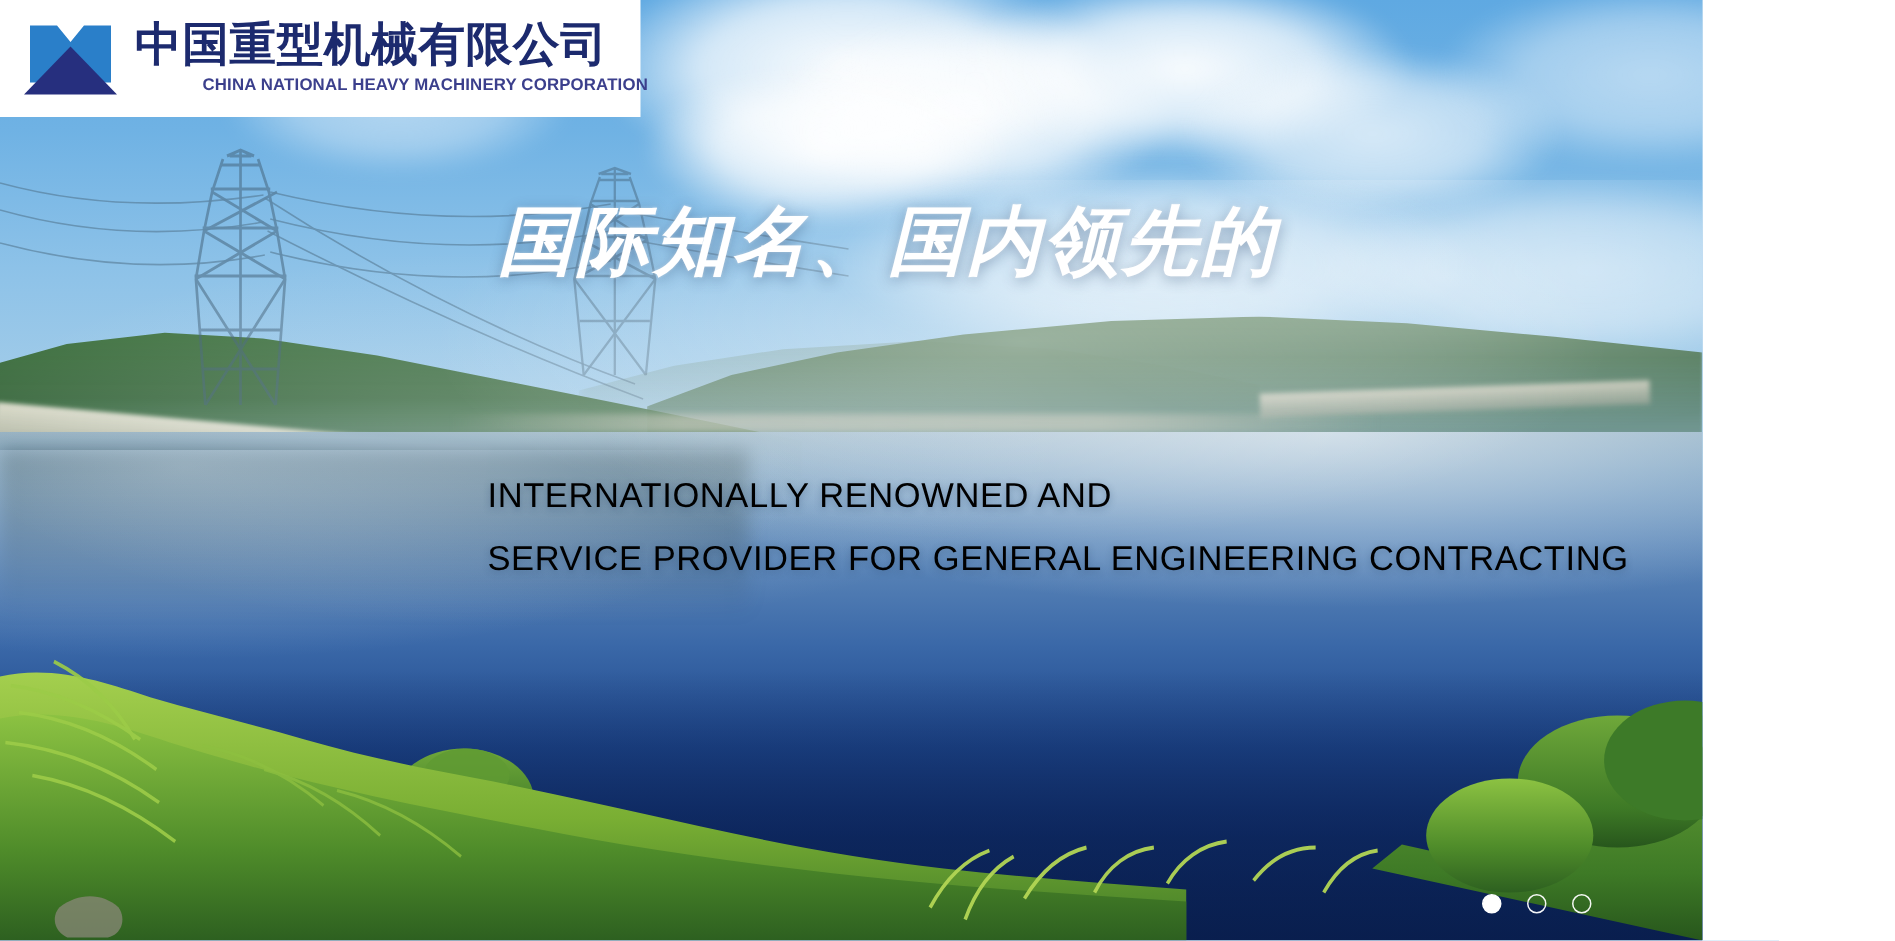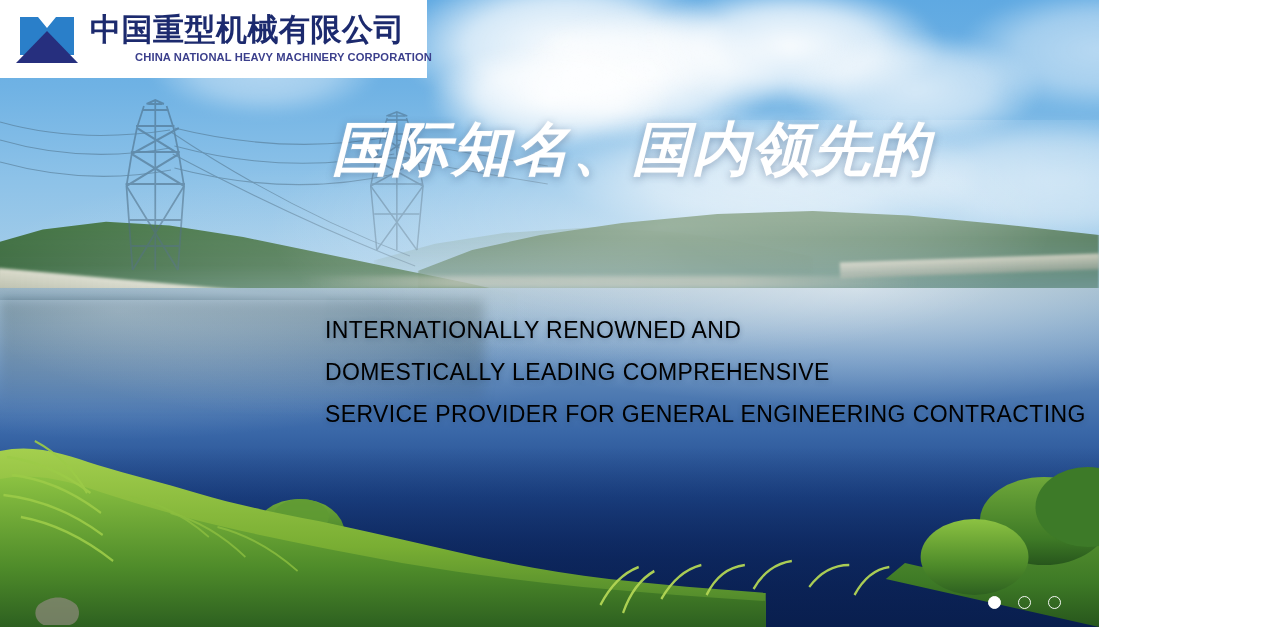--- a/index.html
+++ b/index.html
@@ -11,20 +11,21 @@
   body {
     font-family: "Liberation Sans", sans-serif;
   }
 
   .banner {
     position: relative;
     width: 1099px;
     height: 627px;
     overflow: hidden;
     background: #7fb8e4;
+    padding-left: 36px;
   }
 
   
   .sky {
     position: absolute;
     left: 0; top: 0;
     width: 100%; height: 46%;
     background:
       linear-gradient(180deg,
         #5fa9e2 0%,
@@ -230,23 +231,23 @@
     letter-spacing: .12px;
     line-height: 1.25;
     margin-top: 3px;
     white-space: nowrap;
     margin-left: 45px;
   }
 
   
   .headline {
     position: absolute;
-    left: 332px; top: 112px;
+    left: 332px; top: 130px;
     color: #ffffff;
-    font-size: 58px;
+    font-size: 50px;
     font-weight: bold;
     font-style: italic;
     line-height: 1.26;
     letter-spacing: 2px;
     text-shadow: 0 2px 9px rgba(40,70,110,.42), 0 0 2px rgba(255,255,255,.55);
     white-space: nowrap;
     text-align: center;
   }
   .headline div + div { margin-top: -2px; }
 
@@ -437,21 +438,20 @@
       <div class="logo-en">CHINA NATIONAL HEAVY MACHINERY CORPORATION</div>
     </div>
   </div>
 
   <div class="headline">
     <div>国际知名、国内领先的</div>
   </div>
 
   <div class="subtitle">
     <div>INTERNATIONALLY RENOWNED AND</div>
-    <div>DOMESTICALLY LEADING COMPREHENSIVE</div>
     <div>SERVICE PROVIDER FOR GENERAL ENGINEERING CONTRACTING</div>
   </div>
 
   <div class="dots">
     <span class="dot active"></span>
     <span class="dot"></span>
     <span class="dot"></span>
   </div>
 
 </div>

